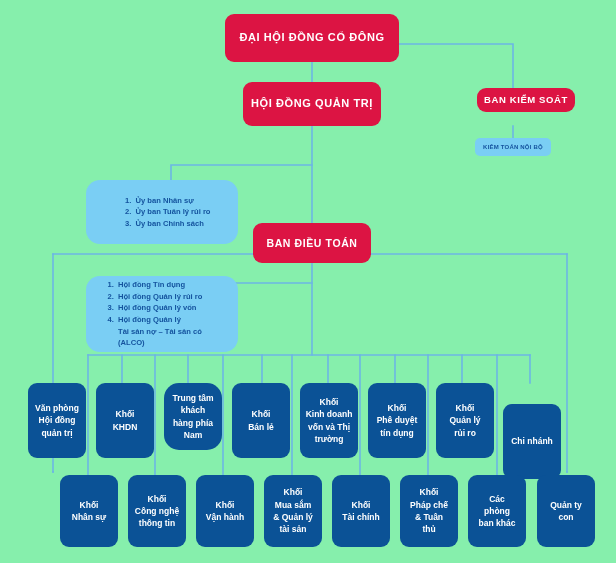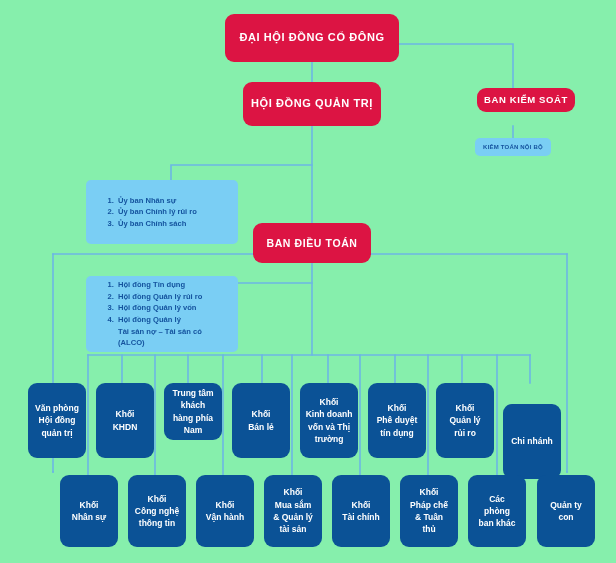--- a/index.html
+++ b/index.html
@@ -37,22 +37,22 @@
     color: #ffffff;
     border-radius: 9px;
     font-weight: bold;
     letter-spacing: 0.6px;
   }
   .node.crimson .lbl { line-height: 1.2; }
   
   .node.panel {
     background: #7ACEF4;
     color: #14539E;
-    border-radius: 5px;
-    justify-content: flex-start;
+    border-radius: 14px;
+    justify-content: center;
     align-items: center;
     padding: 8px 10px;
   }
   .node.panel ol {
     margin: 0;
     padding: 0 0 0 20px;
     text-align: left;
     font-weight: bold;
     line-height: 1.52;
   }
@@ -143,21 +143,21 @@
     <span class="lbl">KIỂM TOÁN NỘI BỘ</span>
   </div>
 
   <div class="node crimson" style="left:253px; top:223px; width:118px; height:40px; font-size:10.5px;">
     <span class="lbl">BAN ĐIỀU TOÁN</span>
   </div>
 
   <div class="node panel" style="left:86px; top:180px; width:152px; height:64px; font-size:7.6px;">
     <ol>
         <li style="white-space: pre-line;">Ủy ban Nhân sự</li>
-        <li style="white-space: pre-line;">Ủy ban Chính lý rủi ro</li>
+        <li style="white-space: pre-line;">Ủy ban Tuân lý rủi ro</li>
         <li style="white-space: pre-line;">Ủy ban Chính sách</li>
       </ol>
   </div>
 
   <div class="node panel" style="left:86px; top:276px; width:152px; height:76px; font-size:7.6px;">
     <ol>
         <li style="white-space: pre-line;">Hội đồng Tín dụng</li>
         <li style="white-space: pre-line;">Hội đồng Quản lý rủi ro</li>
         <li style="white-space: pre-line;">Hội đồng Quản lý vốn</li>
         <li style="white-space: pre-line;">Hội đồng Quản lý
@@ -168,21 +168,21 @@
   <div id="row1-host">
       <div class="node unit" style="left: 28px; top: 383px; width: 58px; height: 75px;">
         <span class="lbl">Văn phòng
 Hội đồng
 quản trị</span>
       </div>
       <div class="node unit" style="left: 96px; top: 383px; width: 58px; height: 75px;">
         <span class="lbl">Khối
 KHDN</span>
       </div>
-      <div class="node unit" style="left: 164px; top: 383px; width: 58px; height: 57px;">
+      <div class="node unit" style="left: 164px; top: 383px; width: 58px; height: 67px; border-radius: 15px;">
         <span class="lbl">Trung tâm
 khách
 hàng phía
 Nam</span>
       </div>
       <div class="node unit" style="left: 232px; top: 383px; width: 58px; height: 75px;">
         <span class="lbl">Khối
 Bán lẻ</span>
       </div>
       <div class="node unit" style="left: 300px; top: 383px; width: 58px; height: 75px;">

